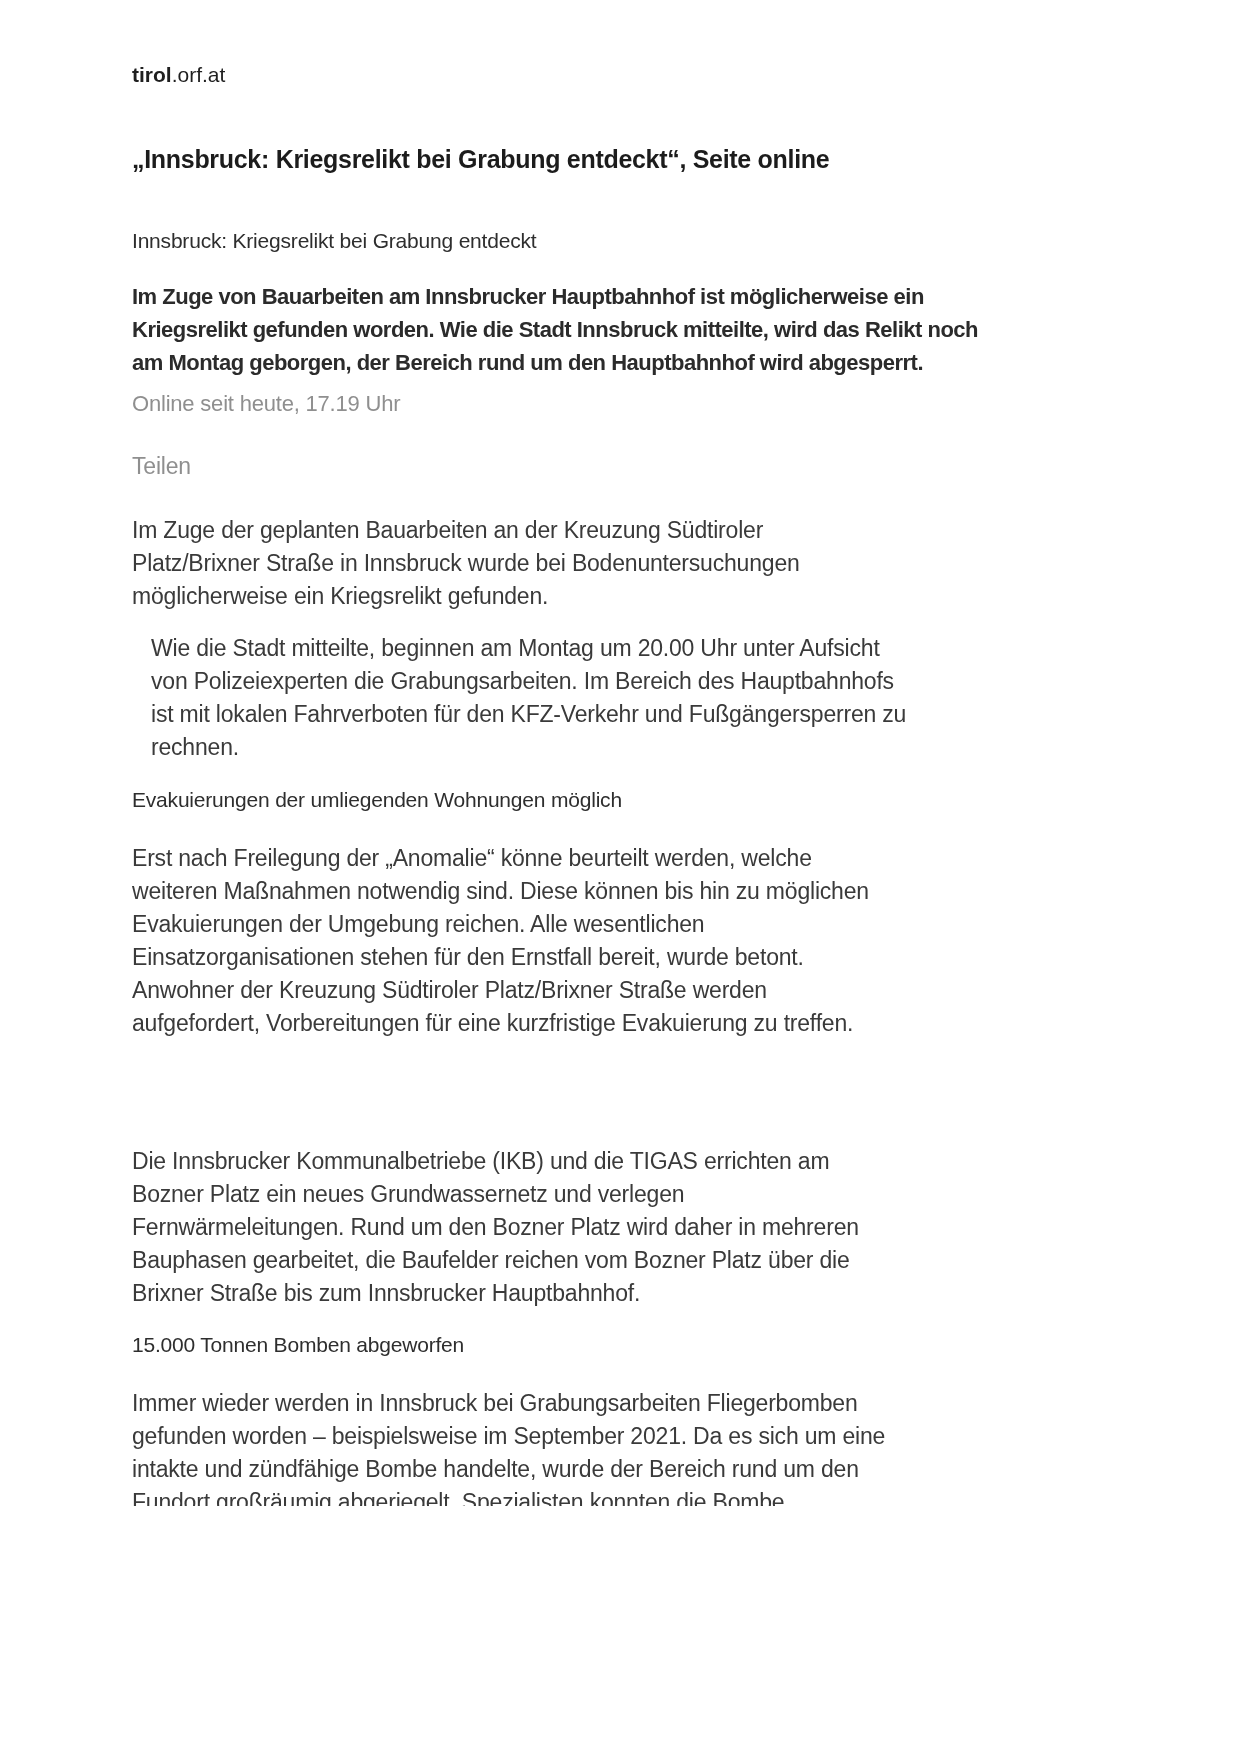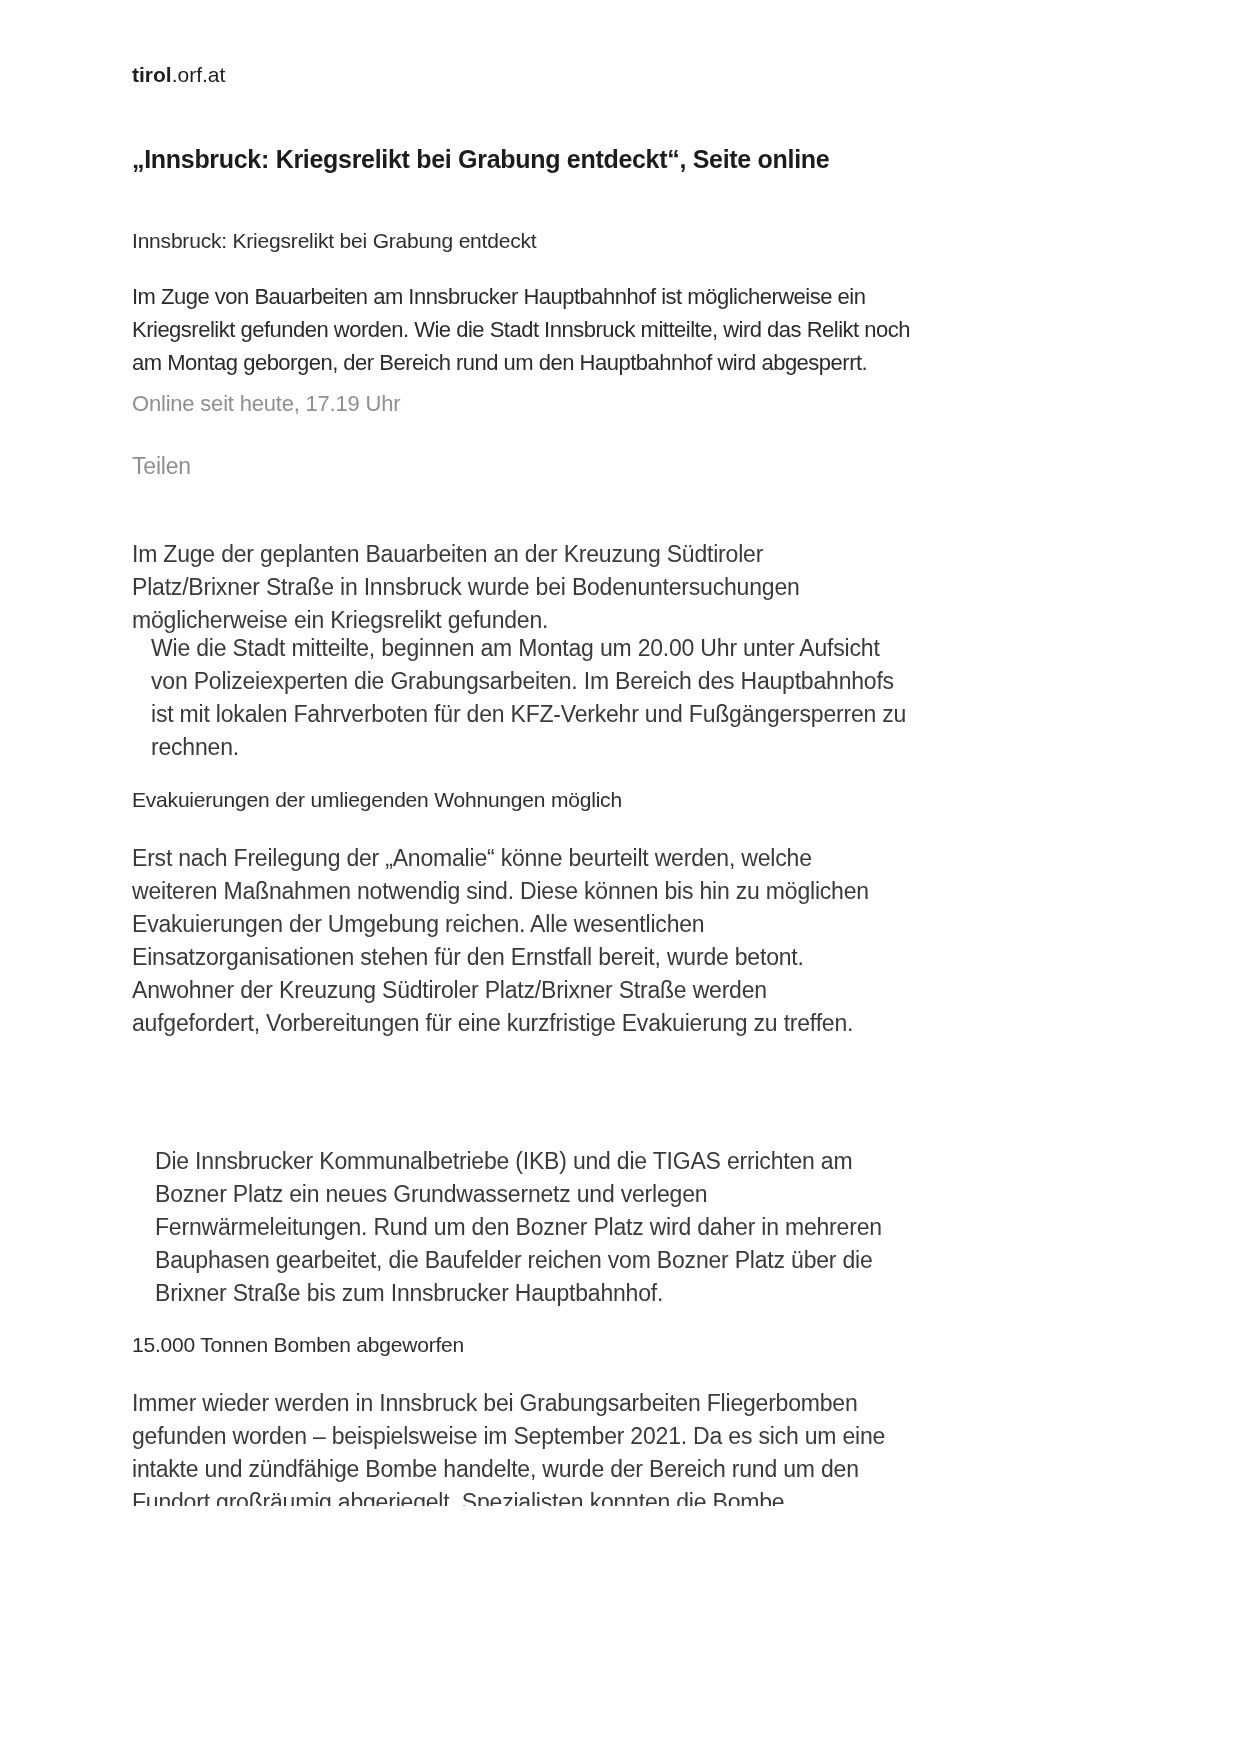--- a/index.html
+++ b/index.html
@@ -41,21 +41,21 @@
     line-height: 27px;
     color: #2e2e2e;
     letter-spacing: -0.2px;
   }
 
   .lead {
     top: 280px;
     width: 1005px;
     font-size: 22px;
     line-height: 33px;
-    font-weight: normal;
+    font-weight: bold;
     color: #2b2b2b;
     letter-spacing: -0.5px;
     white-space: pre-line;
   }
 
   .timestamp {
     top: 390px;
     font-size: 22px;
     line-height: 28px;
     color: #8f8f8f;
@@ -73,25 +73,25 @@
   }
 
   .body-text {
     width: 1005px;
     font-size: 23px;
     line-height: 33px;
     color: #3a3a3a;
     letter-spacing: -0.2px;
     white-space: pre-line;
   }
-  .p1 { top: 538px; }
+  .p1 { top: 514px; }
   .p2 { top: 632px; margin-left: 19px; }
   .p3 { top: 842px; }
   .p4 { top: 1057px; }
-  .p5 { top: 1145px; margin-left: 23px; }
+  .p5 { top: 1145px; }
   .p6 { top: 1387px; }
 
   .subhead {
     font-size: 21px;
     line-height: 27px;
     color: #2e2e2e;
     letter-spacing: -0.2px;
   }
   .sub1 { top: 786px; }
   .sub2 { top: 1331px; }

